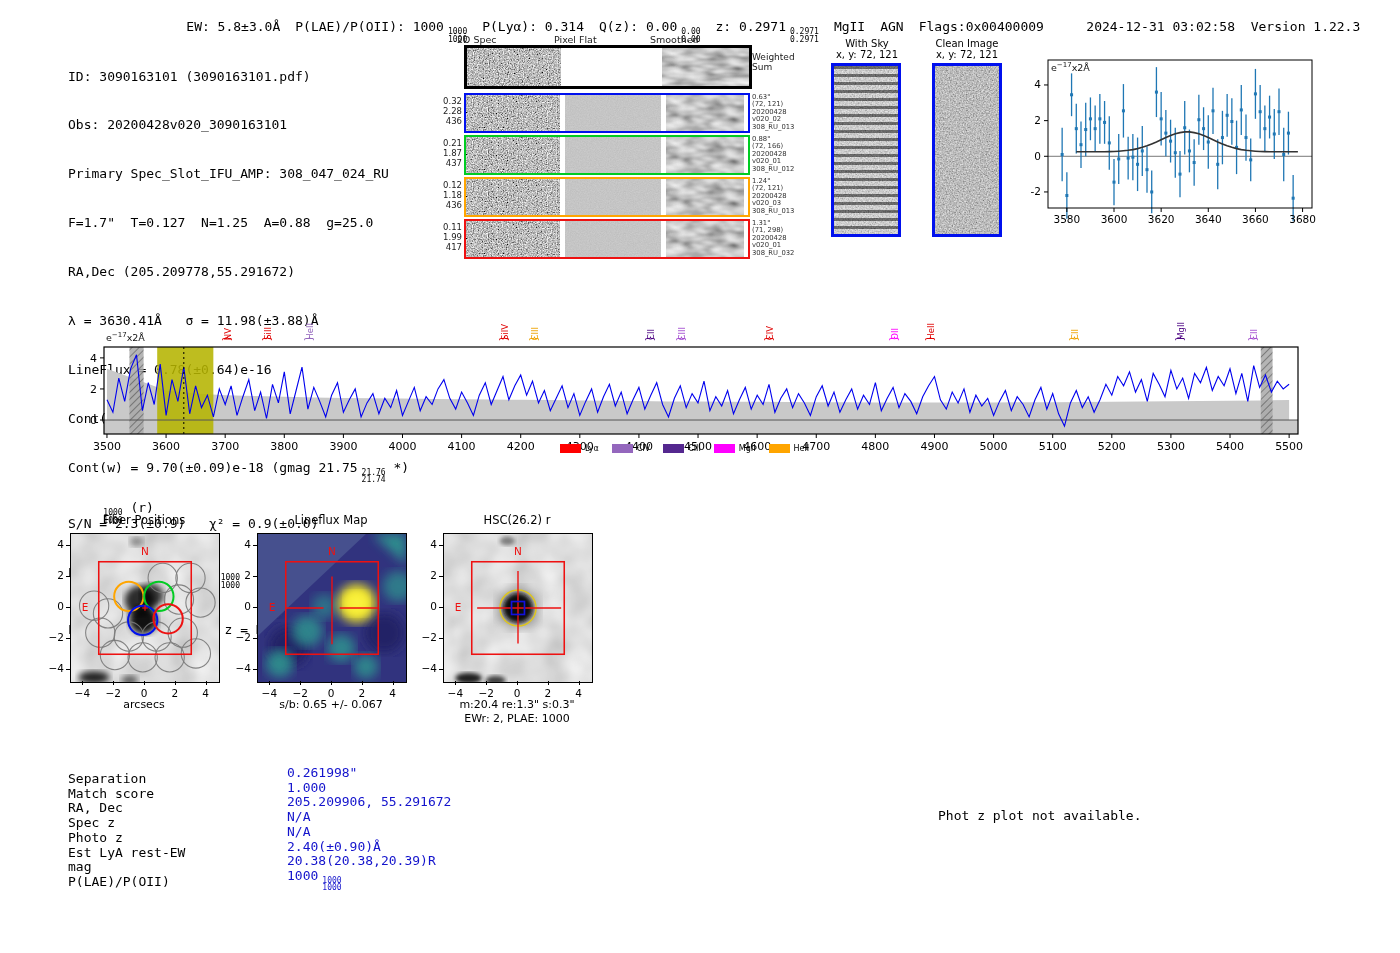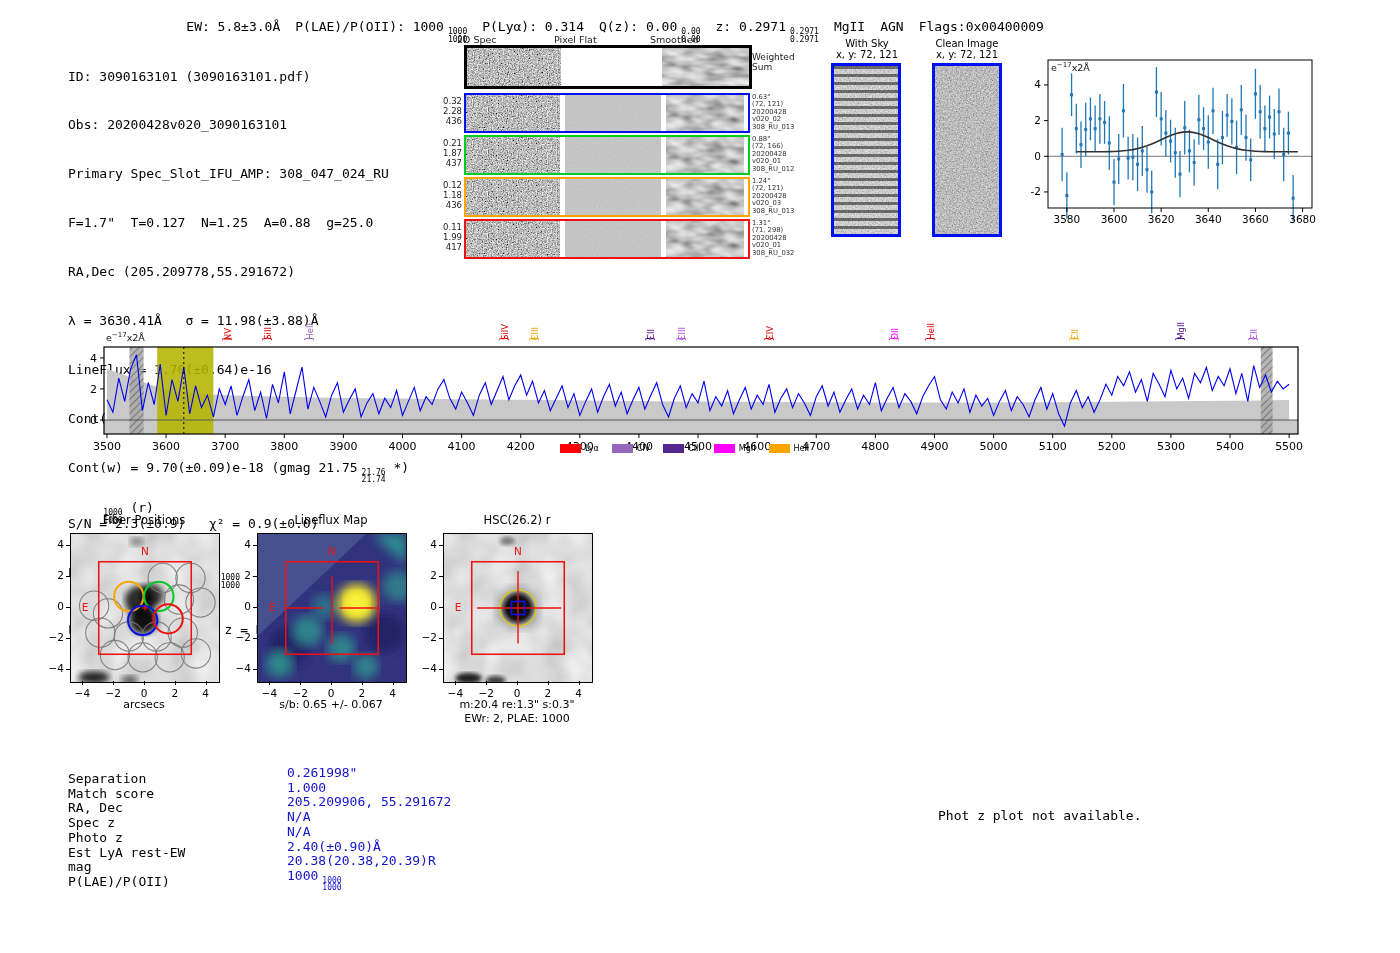--- a/index.html
+++ b/index.html
@@ -107,29 +107,32 @@
         </feComponentTransfer>
     </filter>
   </defs>
 </svg>
 
 <div id="page">
 
   <div class="abs mono pre" id="hdr-left">
     <span class="seg">EW: 5.8±3.0Å</span><span class="seg"><span>P(LAE)/P(OII): 1000</span><span class="frac"><span>1000</span><span>1000</span></span></span><span class="seg">P(Lyα): 0.314</span><span class="seg"><span>Q(z): 0.00</span><span class="frac"><span>0.00</span><span>0.00</span></span></span><span class="seg"><span>z: 0.2971</span><span class="frac"><span>0.2971</span><span>0.2971</span></span></span><span class="seg">MgII</span><span class="seg">AGN</span><span class="seg">Flags:0x00400009</span>
   </div>
+  <div class="abs mono pre" id="hdr-right">
+    <span>2024-12-31 03:02:58</span><span>  </span><span>Version 1.22.3</span>
+  </div>
 
   <div class="abs mono pre" id="info">
     <div>ID: 3090163101 (3090163101.pdf)</div>
     <div>Obs: 20200428v020_3090163101</div>
     <div>Primary Spec_Slot_IFU_AMP: 308_047_024_RU</div>
     <div>F=1.7"  T=0.127  N=1.25  A=0.88  g=25.0</div>
     <div>RA,Dec (205.209778,55.291672)</div>
     <div>λ = 3630.41Å   σ = 11.98(±3.88)Å</div>
-    <div>LineFlux = 1.70(±0.64)e-16</div>
+    <div>LineFlux = 0.78(±0.64)e-16</div>
     <div>Cont(n) = 1.20(±0.00)e-18</div>
     <div><span>Cont(w) = 9.70(±0.09)e-18 (gmag 21.75</span><span class="frac"><span>21.76</span><span>21.74</span></span><span> *)</span></div>
     <div>S/N = 2.3(±0.9)   χ² = 0.9(±0.0)</div>
     <div><span>P(LAE)/P(OII): 1000</span><span class="frac"><span>1000</span><span>1000</span></span></div>
     <div>LyA z = 1.9863  OII z = N/A</div>
   </div>
 
   <div class="abs colhdr" style="left:457px;top:34px">2D Spec</div>
   <div class="abs colhdr" style="left:554px;top:34px">Pixel Flat</div>
   <div class="abs colhdr" style="left:650px;top:34px">Smoothed</div>

